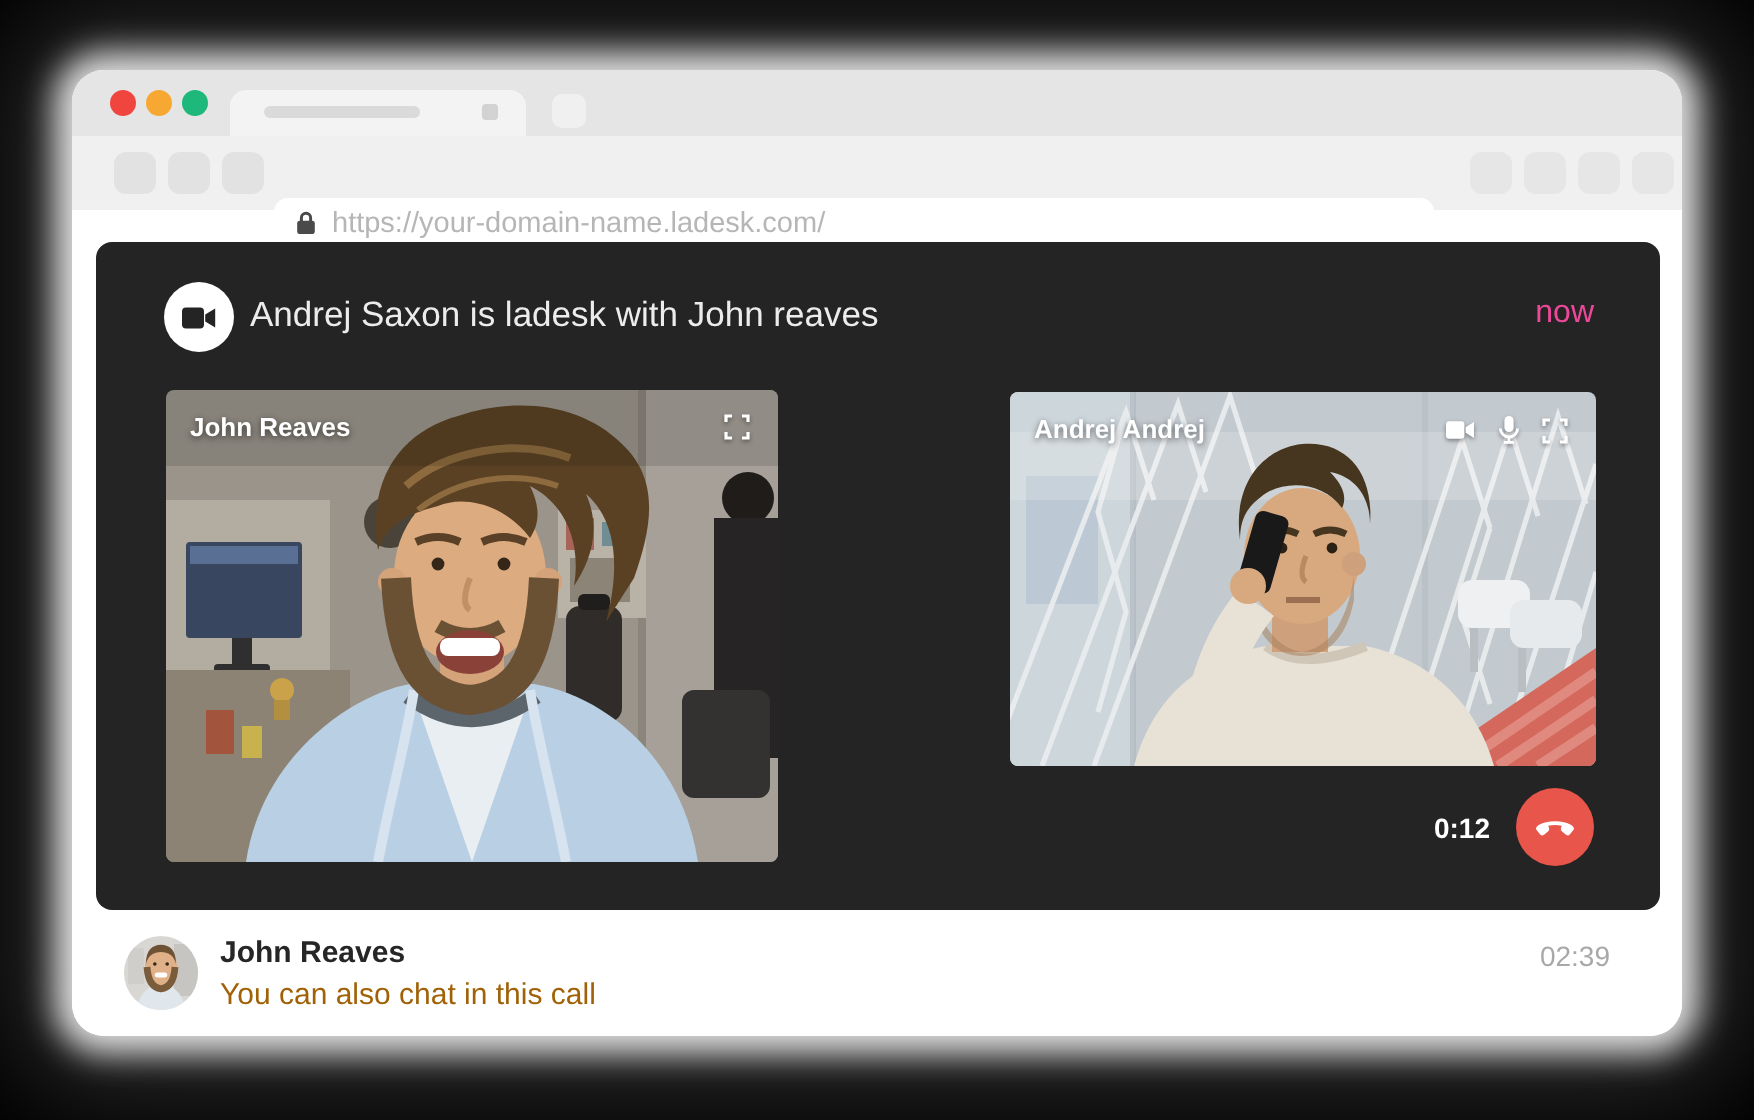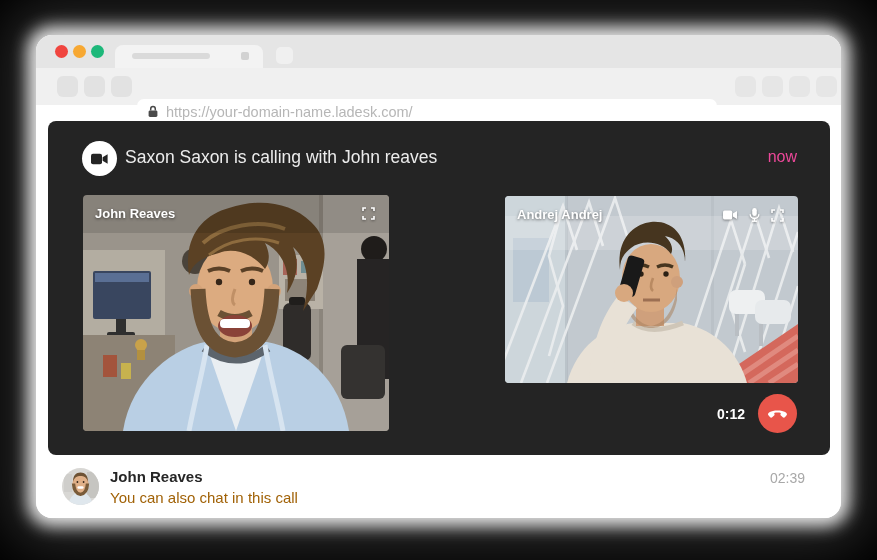--- a/index.html
+++ b/index.html
@@ -102,21 +102,21 @@
       <button class="tool-btn t4"></button>
     </div>
 
     <div class="call-panel">
       <div class="cam-circle">
         <svg width="18" height="12" viewBox="0 0 18 12">
           <rect x="0" y="0.8" width="11" height="10.4" rx="2" fill="#242424"></rect>
           <polygon points="11.6,4.2 16.6,1.2 16.6,10.8 11.6,7.8" fill="#242424"></polygon>
         </svg>
       </div>
-      <div class="call-title">Saxon Saxon is calling with John reaves</div>
+      <div class="call-title">Andrej Saxon is ladesk with John reaves</div>
       <div class="call-now">now</div>
 
       <div class="video left">
         <svg class="scene" width="306" height="236" viewBox="0 0 306 236">
           <rect width="306" height="236" fill="#9a948b"></rect>
           <rect x="236" y="0" width="4" height="236" fill="#8b857c"></rect>
           <rect x="240" y="0" width="66" height="236" fill="#a6a098"></rect>
           <rect x="0" y="55" width="82" height="95" fill="#b3ada1"></rect>
           <rect x="10" y="76" width="58" height="48" rx="2" fill="#39465f"></rect>
           <rect x="12" y="78" width="54" height="9" fill="#5a6f94"></rect>

